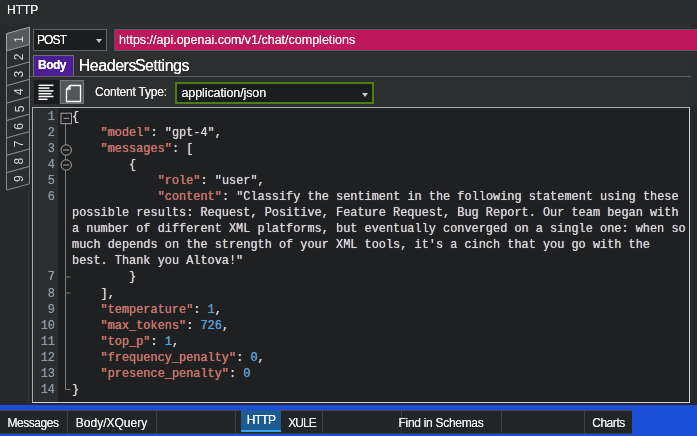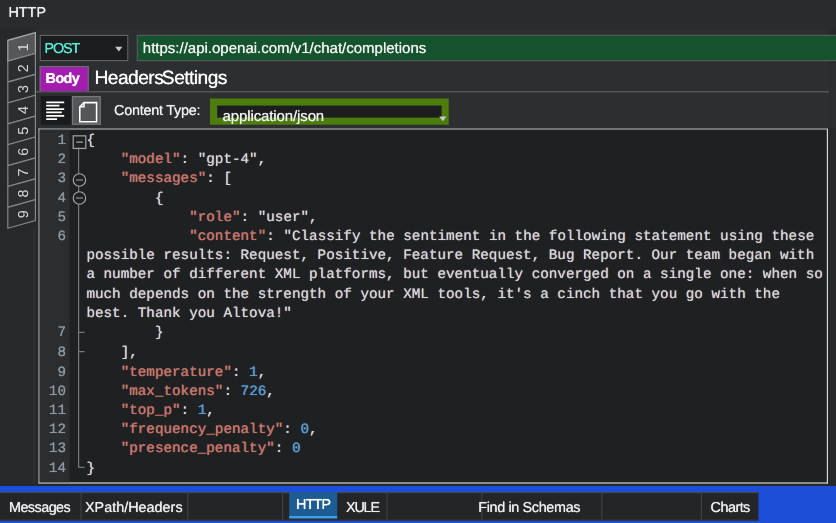--- a/index.html
+++ b/index.html
@@ -1,30 +1,30 @@
 <!DOCTYPE html>
 <html><head><meta charset="utf-8"><style>
 *{margin:0;padding:0;box-sizing:border-box}
 html,body{width:697px;height:436px;overflow:hidden}
 body{background:#26282A;font-family:"Liberation Sans",sans-serif;position:relative}
 .post,.urlfield,.hdrtab,.bodytab,.ctlabel,.ctcombo,.btab{text-shadow:0 0 0.6px currentColor}
 .abs{position:absolute}
 .titlebar{left:0;top:0;width:697px;height:24px;background:#292C2D;color:#F0F0F0;font-size:12px;line-height:20px;padding-left:7px;text-shadow:0 0 0.6px currentColor}
 .panel{left:30px;top:24px;width:661px;height:83px;background:#2C2E30}
-.post{left:33px;top:29px;width:74px;height:22px;background:#1B1D1E;border:1px solid #5E6366;color:#5eead4;font-size:12px;letter-spacing:-0.9px;line-height:20px;padding-left:3px}
-.urlfield{left:114px;top:28.5px;width:583px;height:22.5px;background:#14532d;border:1px solid #55585B;border-right:none;color:#F2F2F2;font-size:12.5px;line-height:20px;padding-left:4px}
+.post{left:33px;top:29px;width:74px;height:22px;background:#1B1D1E;border:1px solid #5E6366;color:#ffffff;font-size:12px;letter-spacing:-0.9px;line-height:20px;padding-left:3px}
+.urlfield{left:114px;top:28.5px;width:583px;height:22.5px;background:#be185d;border:1px solid #55585B;border-right:none;color:#F2F2F2;font-size:12.5px;line-height:20px;padding-left:4px}
 .arrow{width:0;height:0;border-left:3.5px solid transparent;border-right:3.5px solid transparent;border-top:4px solid #C9CCCE}
-.bodytab{left:33px;top:55px;width:41px;height:21px;background:#a21caf;border:1px solid #6C7073;border-bottom:none;color:#FFF;font-weight:bold;font-size:12px;letter-spacing:-0.5px;line-height:19px;text-align:center;z-index:3;padding-right:3px}
+.bodytab{left:33px;top:55px;width:41px;height:21px;background:#4c1d95;border:1px solid #6C7073;border-bottom:none;color:#FFF;font-weight:bold;font-size:12px;letter-spacing:-0.5px;line-height:19px;text-align:center;z-index:3;padding-right:3px}
 .sepline{left:30px;top:75.5px;width:661px;height:1px;background:#5C6062;z-index:2}
 .hdrtab{top:56px;font-size:16px;letter-spacing:-0.45px;color:#ffffff;line-height:20px}
 .btn{top:80px;width:25px;height:24px}
 .btn1{left:34px;background:#191B1C}
 .btn2{left:60px;width:24px;background:#53575A;border:1px solid #75797C}
 .ctlabel{left:95px;top:82px;font-size:12px;letter-spacing:-0.2px;color:#F0F0F0;line-height:20px}
-.ctcombo{left:175px;top:82px;width:198.5px;height:21.5px;background:#1B1D1E;border:6px solid #4d7c0f;color:#F0F0F0;font-size:12.5px;letter-spacing:-0.1px;line-height:19px;padding-left:4.5px}
+.ctcombo{left:175px;top:82px;width:198.5px;height:21.5px;background:#1B1D1E;border:2px solid #4d7c0f;color:#F0F0F0;font-size:12.5px;letter-spacing:-0.1px;line-height:19px;padding-left:4.5px}
 .editor{left:32px;top:107px;width:658px;height:296px;background:#1F2021;border:1px solid #A8ABAC;border-right:1.5px solid #D2D4D5;border-bottom:1.5px solid #D2D4D5;overflow:hidden}
 .gutter{position:absolute;left:0;top:0;width:25px;height:294px;background:#2B2D2F}
 .lnums{position:absolute;left:0;top:1px;width:22px;text-align:right;font-family:"Liberation Mono",monospace;font-size:11.9px;line-height:16.05px;color:#8D99A2;text-shadow:0 0 0.7px currentColor}
 .code{position:absolute;left:39px;top:1px;font-family:"Liberation Mono",monospace;font-size:11.9px;line-height:16.05px;color:#D4D5D6;white-space:pre;text-shadow:-0.6px 0 0.4px rgba(70,110,255,0.30),0.6px 0 0.4px rgba(255,140,40,0.30),0 0 0.7px currentColor}
 .k{color:#CA7263}.s{color:#D4D5D6}.n{color:#4B9FD8}
 .foldsvg{position:absolute;left:0;top:0}
 .bottombar{left:0;top:405px;width:697px;height:31px;background:#1d4ed8}
 .tabband{position:absolute;left:0;top:5px;width:632px;height:23.5px;background:#232527;border-top:1px solid #45484B;border-bottom:1px solid #3A3D3F}
 .btab{position:absolute;top:5px;height:23.5px;color:#EDEEEF;font-size:12px;line-height:26px;text-align:center}
 .bsep{position:absolute;top:6px;height:22px;width:1px;background:#3E4245}
@@ -144,21 +144,21 @@
     <span class="k">"top_p"</span>: <span class="n">1</span>,
     <span class="k">"frequency_penalty"</span>: <span class="n">0</span>,
     <span class="k">"presence_penalty"</span>: <span class="n">0</span>
 }</pre>
 </div>
 
 <div class="abs bottombar">
   <div class="tabband"></div>
   <div class="btab" style="left:0;width:66px;letter-spacing:-0.45px">Messages</div>
   <div class="bsep" style="left:66.5px"></div>
-  <div class="btab" style="left:67.5px;width:88px;letter-spacing:0">XPath/Headers</div>
+  <div class="btab" style="left:67.5px;width:88px;letter-spacing:0">Body/XQuery</div>
   <div class="bsep" style="left:156px"></div>
   <div class="bsep" style="left:234.8px"></div>
   <div class="btab active" style="left:241px;width:40px;letter-spacing:-0.7px">HTTP</div>
   <div class="btab" style="left:283.5px;width:37px;letter-spacing:-1px">XULE</div>
   <div class="bsep" style="left:321.5px"></div>
   <div class="bsep" style="left:401px"></div>
   <div class="btab" style="left:393px;width:96px;letter-spacing:-0.3px">Find in Schemas</div>
   <div class="bsep" style="left:500.5px"></div>
   <div class="bsep" style="left:584px"></div>
   <div class="btab" style="left:586px;width:45px;letter-spacing:-0.45px">Charts</div>

